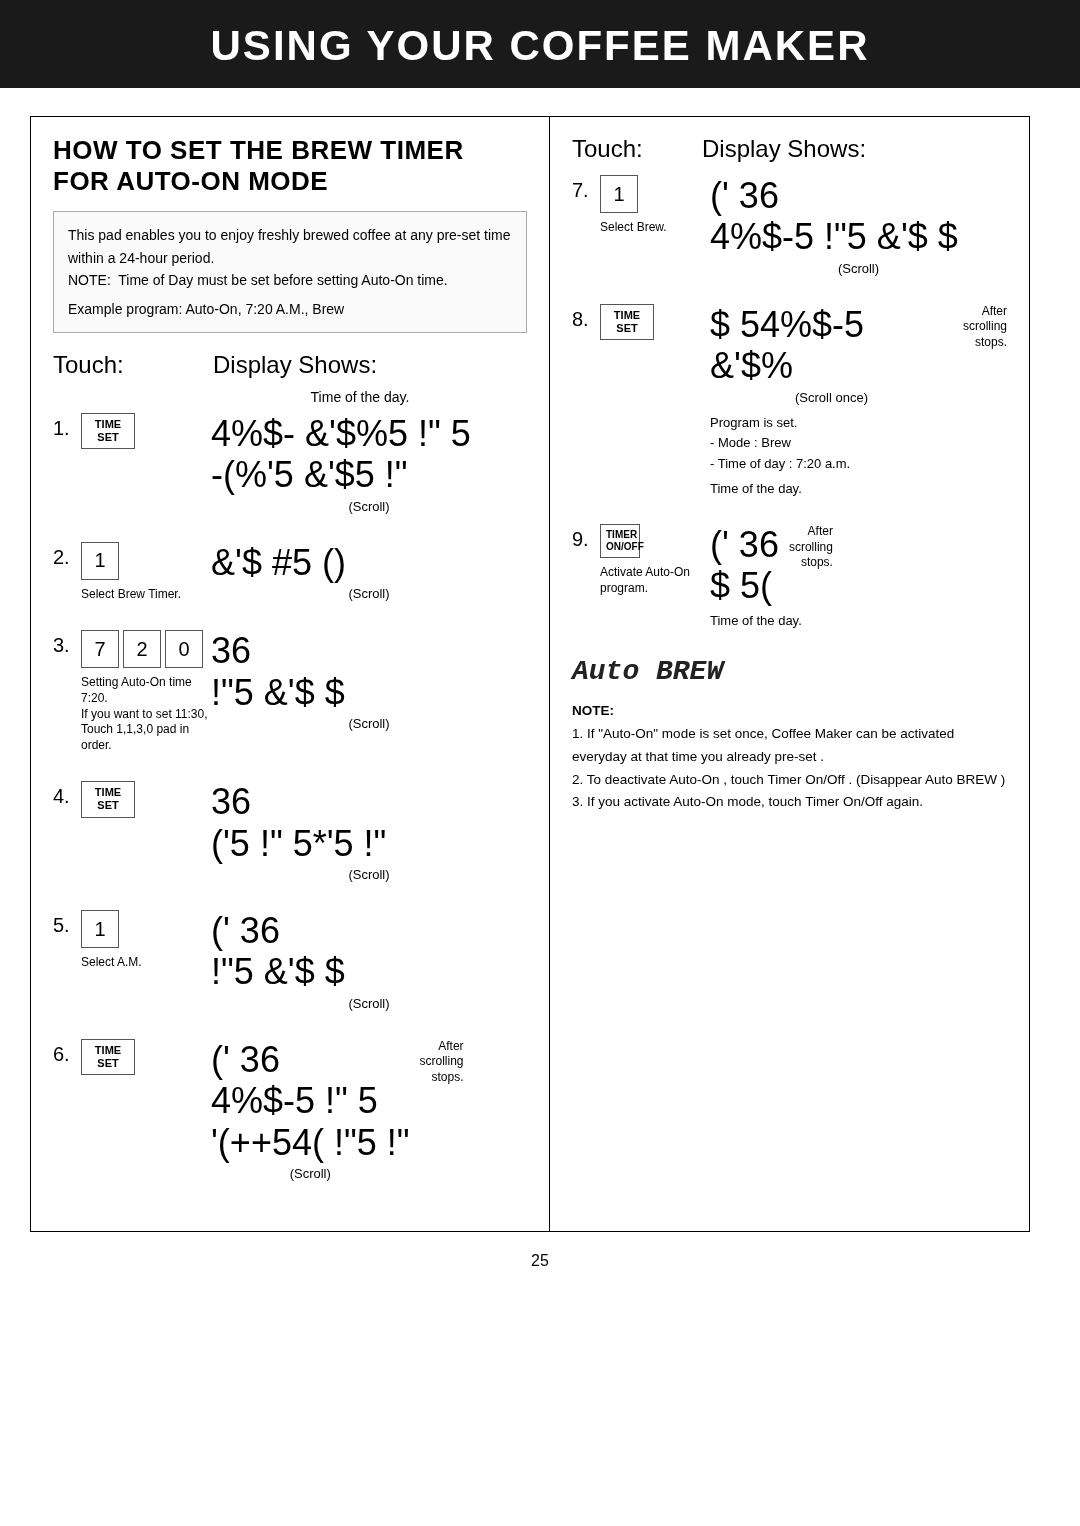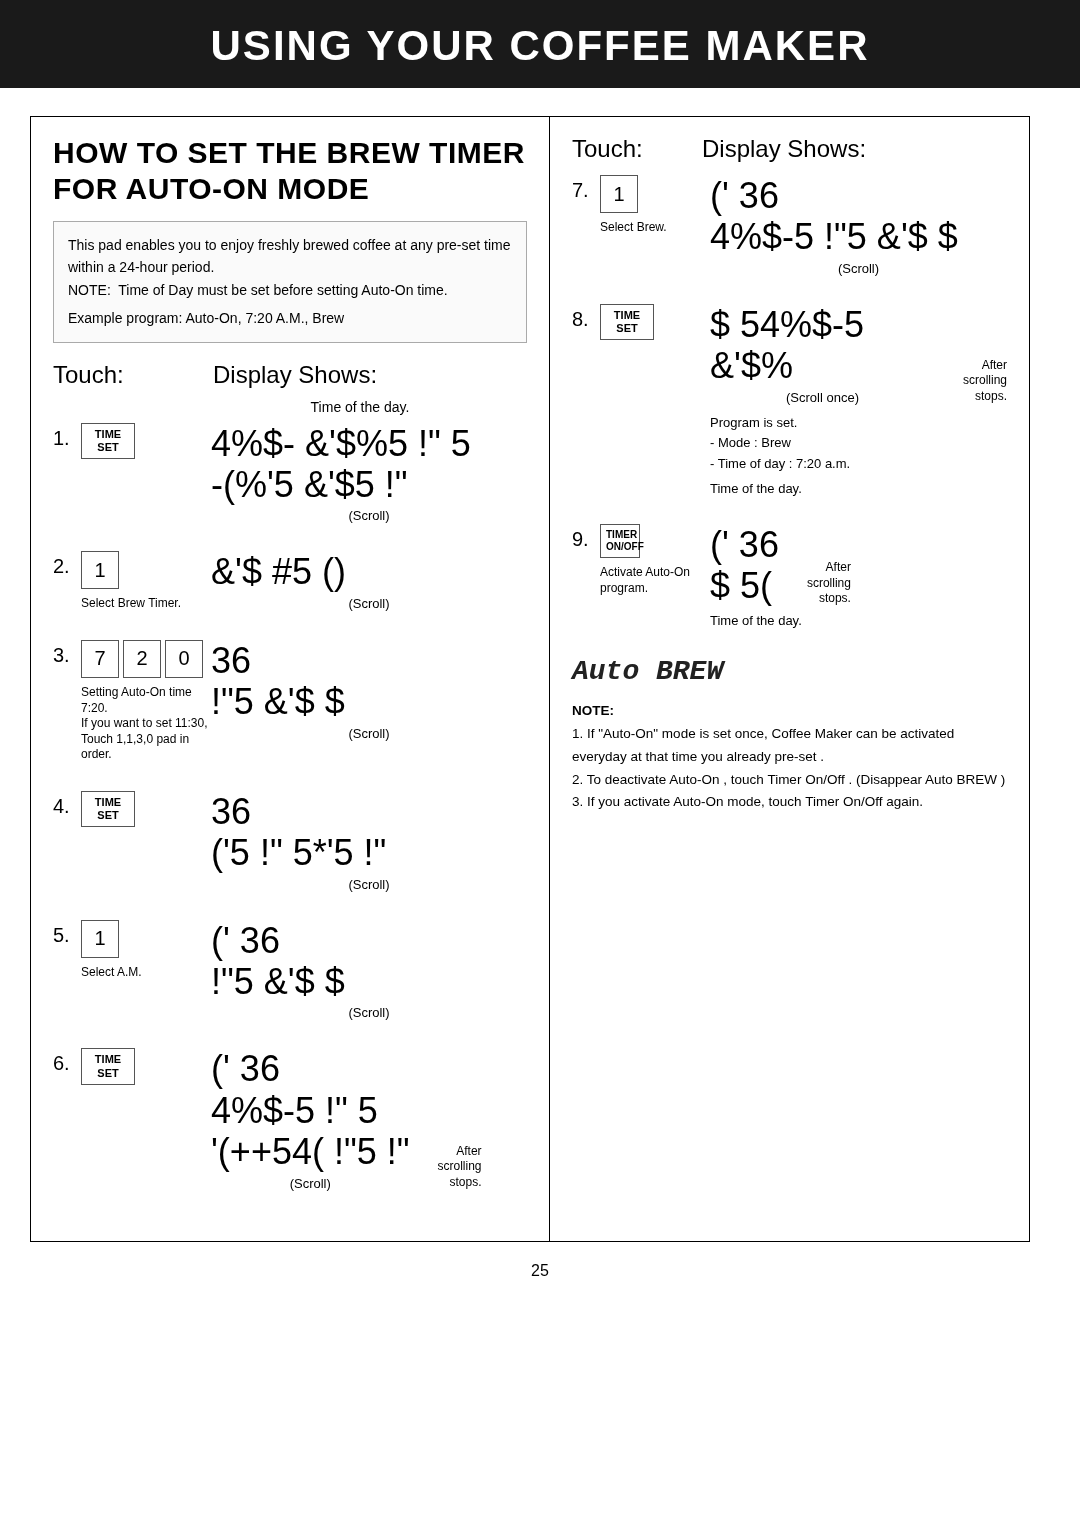--- a/index.html
+++ b/index.html
@@ -40,21 +40,21 @@
 
     .right-column {
       width: 480px;
       border: 1.5px solid #000;
       border-left: none;
       padding: 18px 22px 22px;
       flex-shrink: 0;
     }
 
     .section-title {
-      font-size: 30px;
+      font-size: 26px;
       font-weight: bold;
       margin-bottom: 14px;
       line-height: 1.2;
       letter-spacing: 0.5px;
     }
 
     .intro-box {
       border: 1px solid #aaa;
       padding: 12px 14px;
       margin-bottom: 18px;
@@ -163,22 +163,22 @@
 
     .after-note {
       font-size: 12px;
       text-align: right;
       line-height: 1.3;
       margin-left: 4px;
     }
 
     .display-row {
       display: flex;
-      align-items: flex-end;
-      gap: 24px;
+      align-items: flex-start;
+      gap: 6px;
     }
 
     .auto-brew-text {
       font-size: 28px;
       font-weight: bold;
       font-style: italic;
       font-family: 'Courier New', monospace;
       color: #222;
       margin-top: 10px;
     }

